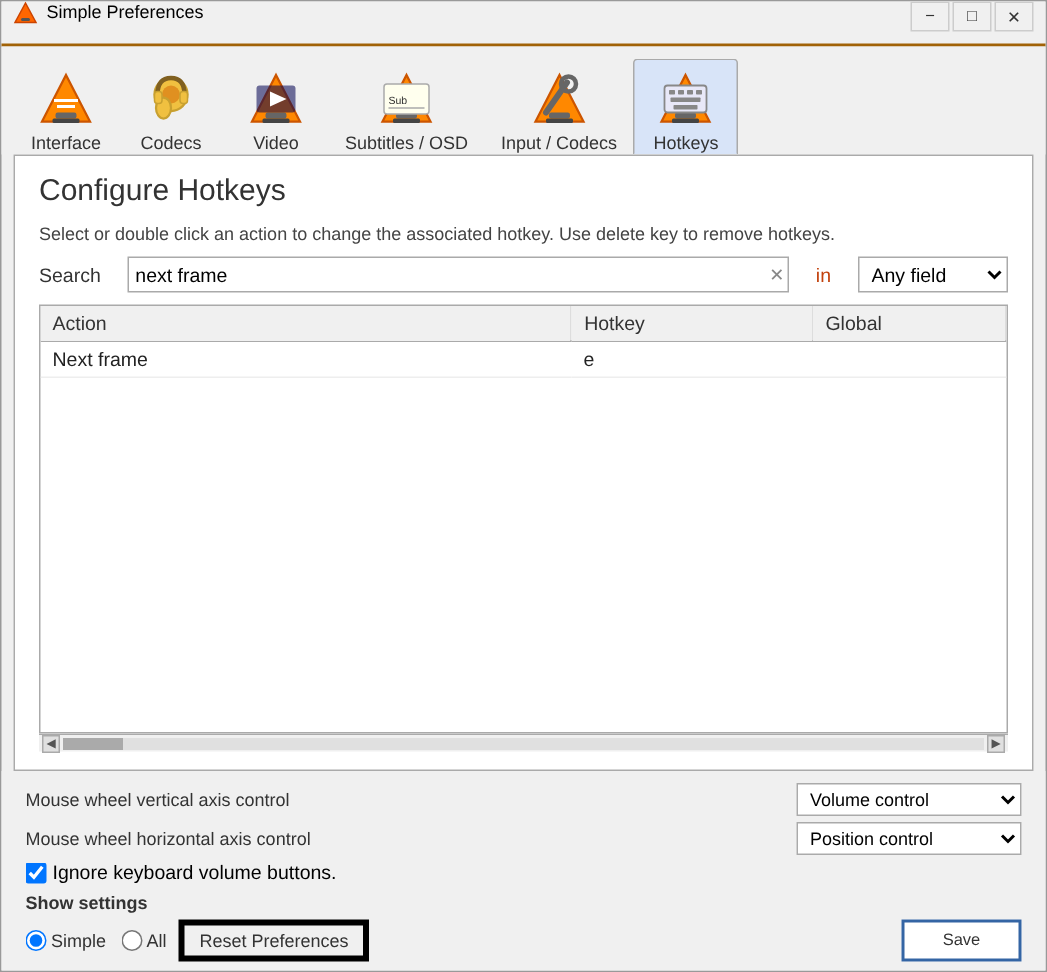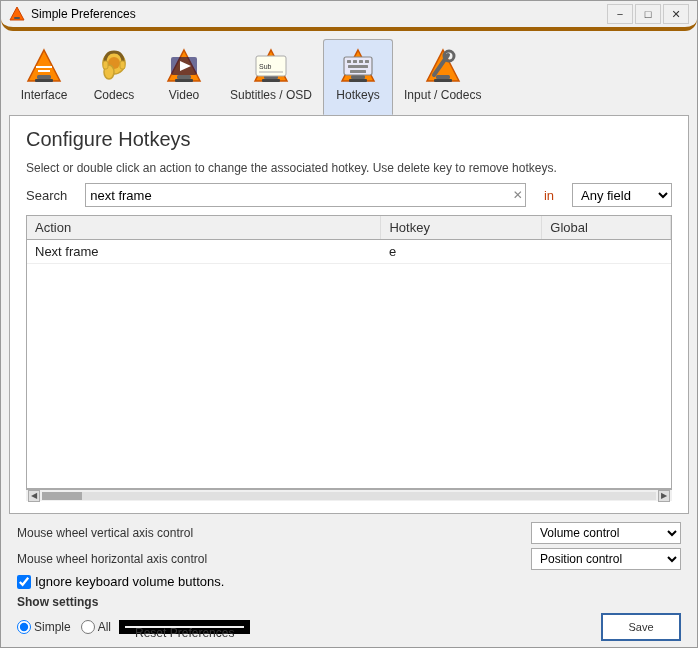--- a/index.html
+++ b/index.html
@@ -18,25 +18,23 @@
       background: #f0f0f0;
       border: 1px solid #999;
       box-shadow: 2px 2px 8px rgba(0,0,0,0.3);
       display: flex;
       flex-direction: column;
     }
     .title-bar {
       background: #f0f0f0;
       height: 30px;
       display: flex;
-      align-items: center;
       padding: 0 8px;
-      border-bottom: 4px solid #a16207;
+      border-bottom: 2px solid #a16207;
       flex-shrink: 0;
-      border-radius: 12px;
     }
     .title-bar-icon {
       width: 16px;
       height: 16px;
       margin-right: 6px;
     }
     .title-bar-text {
       flex: 1;
       font-size: 12px;
       font-weight: normal;
@@ -63,21 +61,21 @@
       display: flex;
       padding: 8px 8px 0 8px;
       background: #f0f0f0;
       flex-shrink: 0;
     }
     .nav-tab {
       display: flex;
       flex-direction: column;
       align-items: center;
       justify-content: flex-start;
-      padding: 6px 10px 12px;
+      padding: 6px 10px 0;
       cursor: pointer;
       border: 1px solid transparent;
       background: transparent;
       min-width: 70px;
       font-size: 12px;
       color: #333;
     }
     .nav-tab.active {
       background: #d8e4f8;
       border: 1px solid #aaa;
@@ -302,25 +300,25 @@
       background: #f0f0f0;
       color: #333;
       min-width: 80px;
     }
     .btn.primary {
       background: white;
       border: 2px solid #3465a4;
       font-weight: normal;
     }
     .reset-btn {
-      height: 14px;
+      height: 28px;
       padding: 0 10px;
       font-size: 12px;
       cursor: pointer;
-      border: 6px solid #000000;
+      border: 4px solid #000000;
       background: #f0f0f0;
       color: #333;
     }
   </style>
 </head>
 <body>
 
 <div class="window">
 
   <div class="title-bar">
@@ -391,51 +389,51 @@
           <rect x="12" y="28" width="14" height="4" fill="#666" rx="1.5"></rect>
           <rect x="10" y="32" width="18" height="3" fill="#444" rx="1"></rect>
           <rect x="4" y="9" width="30" height="20" rx="2" fill="#ffe" stroke="#aaa" stroke-width="1"></rect>
           <text x="7" y="22" font-size="7" fill="#333" font-family="Arial">Sub</text>
           <line x1="7" y1="25" x2="31" y2="25" stroke="#aaa" stroke-width="1"></line>
         </svg>
       </div>
       <span>Subtitles / OSD</span>
     </div>
 
+    <div class="nav-tab">
+      <div class="nav-tab-icon">
+        <svg width="38" height="38" viewBox="0 0 38 38">
+          <polygon points="19,3 35,34 3,34" fill="#f80" stroke="#c50" stroke-width="1.5"></polygon>
+          <rect x="12" y="28" width="14" height="4" fill="#666" rx="1.5"></rect>
+          <rect x="10" y="32" width="18" height="3" fill="#444" rx="1"></rect>
+
+          <line x1="24" y1="8" x2="10" y2="28" stroke="#666" stroke-width="4" stroke-linecap="round"></line>
+          <circle cx="25" cy="9" r="5" fill="none" stroke="#666" stroke-width="3"></circle>
+        </svg>
+      </div>
+      <span>Input / Codecs</span>
+    </div>
+
     <div class="nav-tab active">
       <div class="nav-tab-icon">
         <svg width="38" height="38" viewBox="0 0 38 38">
           <polygon points="19,3 35,34 3,34" fill="#f80" stroke="#c50" stroke-width="1.5"></polygon>
           <rect x="12" y="28" width="14" height="4" fill="#666" rx="1.5"></rect>
           <rect x="10" y="32" width="18" height="3" fill="#444" rx="1"></rect>
 
           <rect x="5" y="10" width="28" height="18" rx="2" fill="#e8e8f8" stroke="#888" stroke-width="1.2"></rect>
           <rect x="8" y="13" width="4" height="3" rx="0.5" fill="#888"></rect>
           <rect x="14" y="13" width="4" height="3" rx="0.5" fill="#888"></rect>
           <rect x="20" y="13" width="4" height="3" rx="0.5" fill="#888"></rect>
           <rect x="26" y="13" width="4" height="3" rx="0.5" fill="#888"></rect>
           <rect x="9" y="18" width="20" height="3" rx="0.5" fill="#888"></rect>
           <rect x="11" y="23" width="16" height="3" rx="0.5" fill="#888"></rect>
         </svg>
       </div>
       <span>Hotkeys</span>
-    </div>
-
-    <div class="nav-tab">
-      <div class="nav-tab-icon">
-        <svg width="38" height="38" viewBox="0 0 38 38">
-          <polygon points="19,3 35,34 3,34" fill="#f80" stroke="#c50" stroke-width="1.5"></polygon>
-          <rect x="12" y="28" width="14" height="4" fill="#666" rx="1.5"></rect>
-          <rect x="10" y="32" width="18" height="3" fill="#444" rx="1"></rect>
-
-          <line x1="24" y1="8" x2="10" y2="28" stroke="#666" stroke-width="4" stroke-linecap="round"></line>
-          <circle cx="25" cy="9" r="5" fill="none" stroke="#666" stroke-width="3"></circle>
-        </svg>
-      </div>
-      <span>Input / Codecs</span>
     </div>
   </div>
 
   <div class="content">
     <div class="page-title">Configure Hotkeys</div>
     <div class="description">Select or double click an action to change the associated hotkey. Use delete key to remove hotkeys.</div>
 
     <div class="search-row">
       <span class="search-label">Search</span>
       <div class="search-input-wrap">

